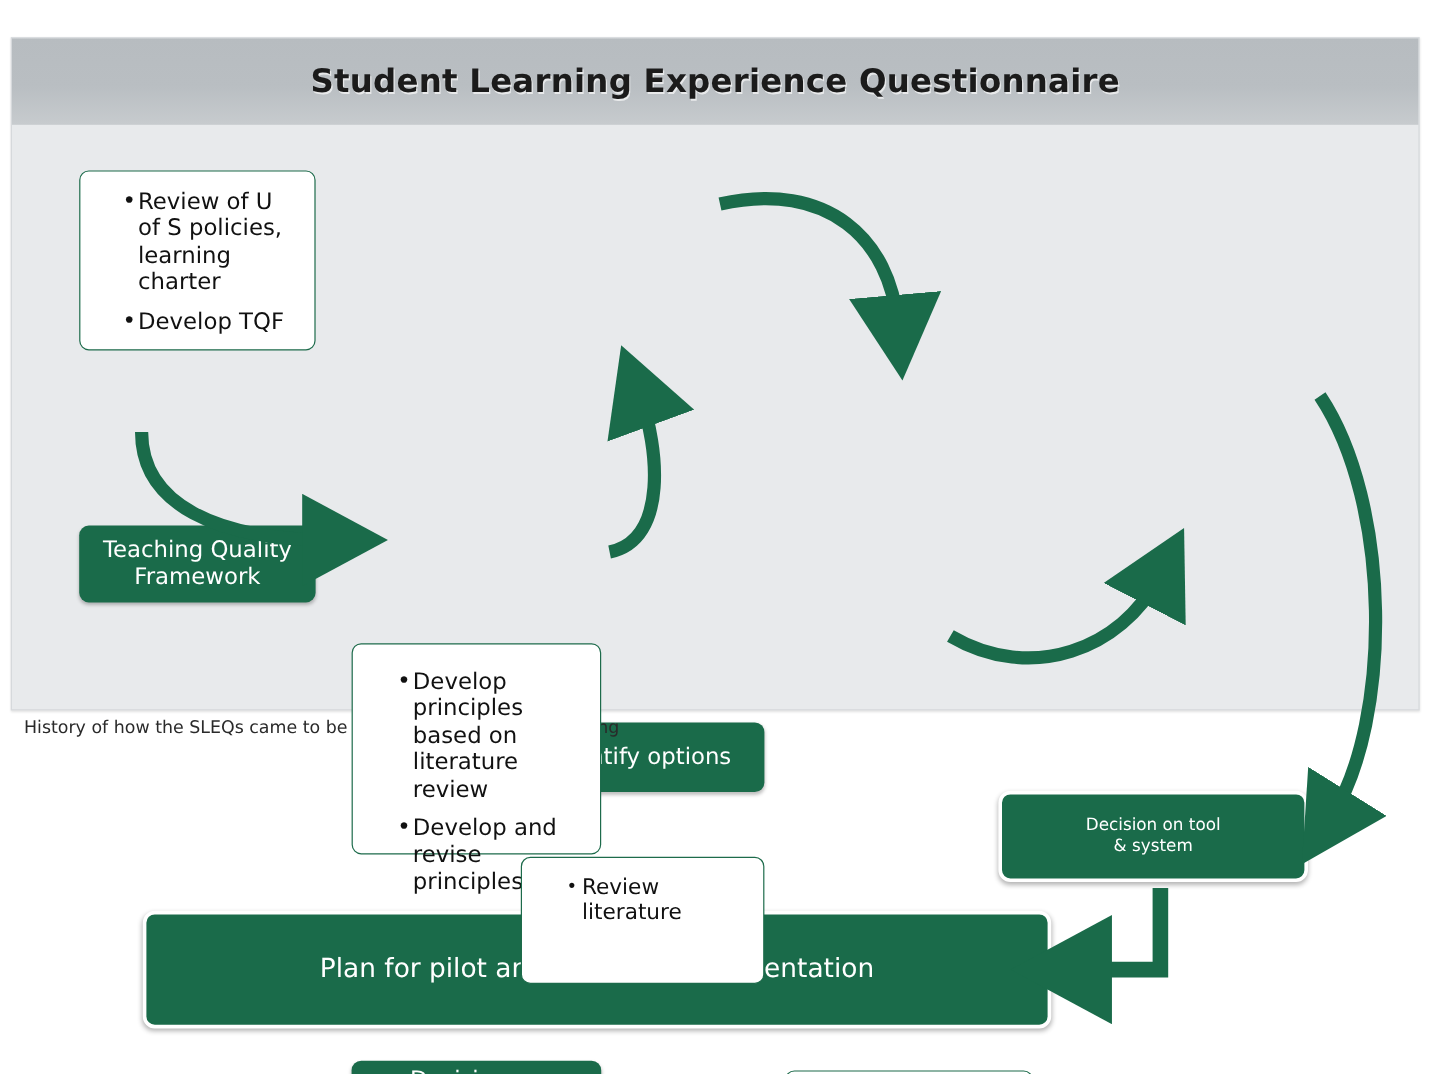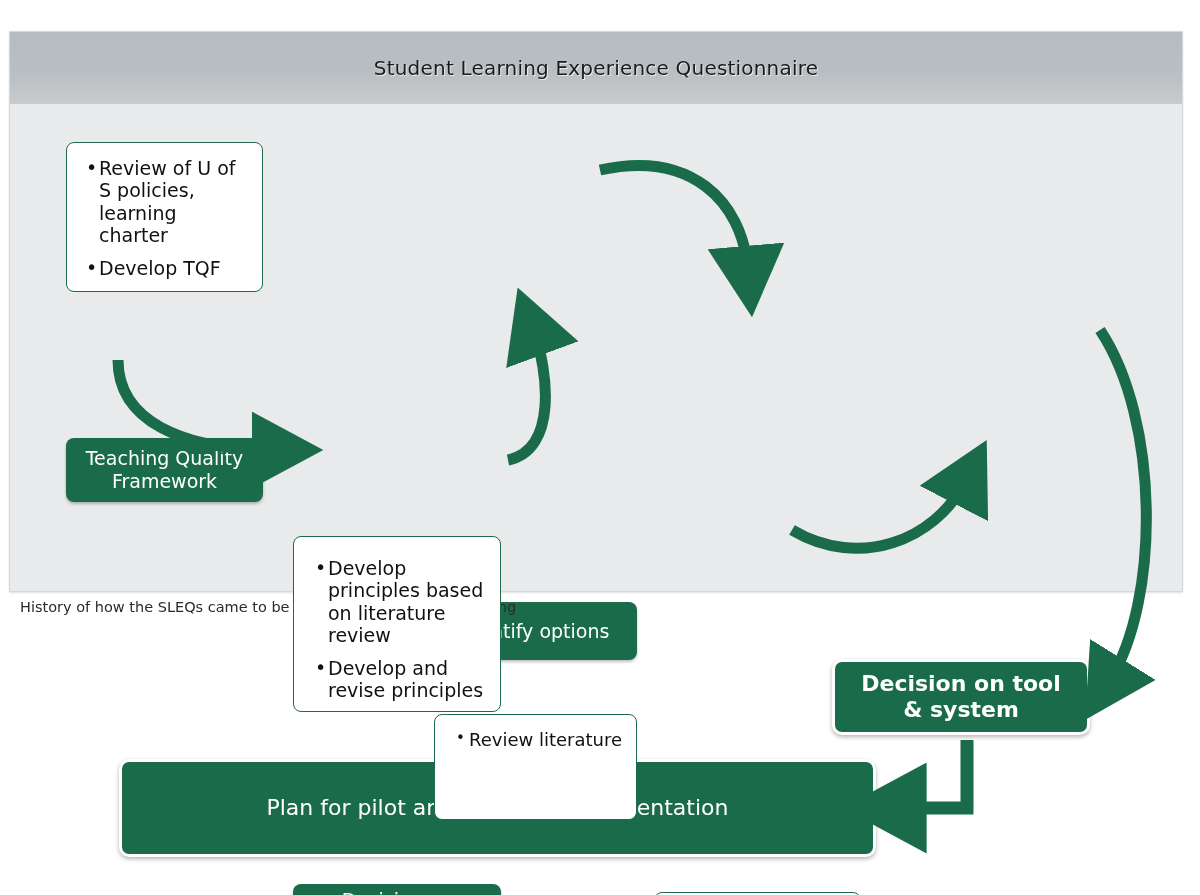--- a/index.html
+++ b/index.html
@@ -31,22 +31,22 @@
     left: 0;
     top: 0;
     width: 100%;
     height: 72px;
     background: linear-gradient(to bottom, #b7bcc0 0%, #b9bec2 55%, #c7cbce 100%);
     display: flex;
     align-items: center;
     justify-content: center;
   }
   .slide-title {
-    font-size: 20px;
-    font-weight: normal;
+    font-size: 27px;
+    font-weight: bold;
     color: #1b1b1b;
     text-shadow: 1px 1px 0 rgba(255,255,255,0.65);
     letter-spacing: 0.2px;
   }
   .caption {
     position: absolute;
     left: 20px;
     top: 599px;
     font-size: 14.5px;
     color: #2a2a2a;
@@ -86,21 +86,21 @@
     justify-content: center;
     text-align: center;
   }
   ul.bullets {
     margin: 0;
     padding: 0 6px 0 22px;
     list-style: none;
   }
   ul.bullets li {
     position: relative;
-    margin: 0 0 10px 0;
+    margin: 0 0 10px 16px;
     line-height: 1.18;
     color: #111111;
     font-size: 19px;
   }
   ul.bullets li:last-child { margin-bottom: 0; }
   ul.bullets li::before {
     content: "•";
     position: absolute;
     left: -13px;
     top: -1px;
@@ -136,21 +136,21 @@
 
   #box-b-white { left: 293px; top: 322px; width: 208px; height: 176px; padding: 20px 8px 12px 12px; }
   #box-b-green { left: 293px; top: 494px; width: 208px; height: 56px; display:flex; align-items:center; justify-content:center; padding: 0 6px; }
 
   #box-c-green { left: 434px; top: 156px; width: 203px; height: 58px; display:flex; align-items:center; justify-content:center; padding: 0 6px; }
   #box-c-white { left: 434px; top: 210px; width: 203px; height: 106px; padding: 14px 6px 0 12px; }
 
   #box-d-white { left: 654px; top: 282px; width: 207px; height: 176px; padding: 14px 6px 0 12px; }
 
   #box-decision { left: 832px; top: 659px; width: 258px; height: 76px; }
-  #box-decision .green-label { font-size: 22px; font-weight: bold; }
+  #box-decision .green-label { font-size: 14px; }
 
   #box-plan { left: 119px; top: 759px; width: 757px; height: 98px; }
   #box-plan .green-label { font-size: 22px; line-height: 1.32; }
 </style>
 </head>
 <body>
 
 <div id="page">
 
   <div class="slide-frame">

